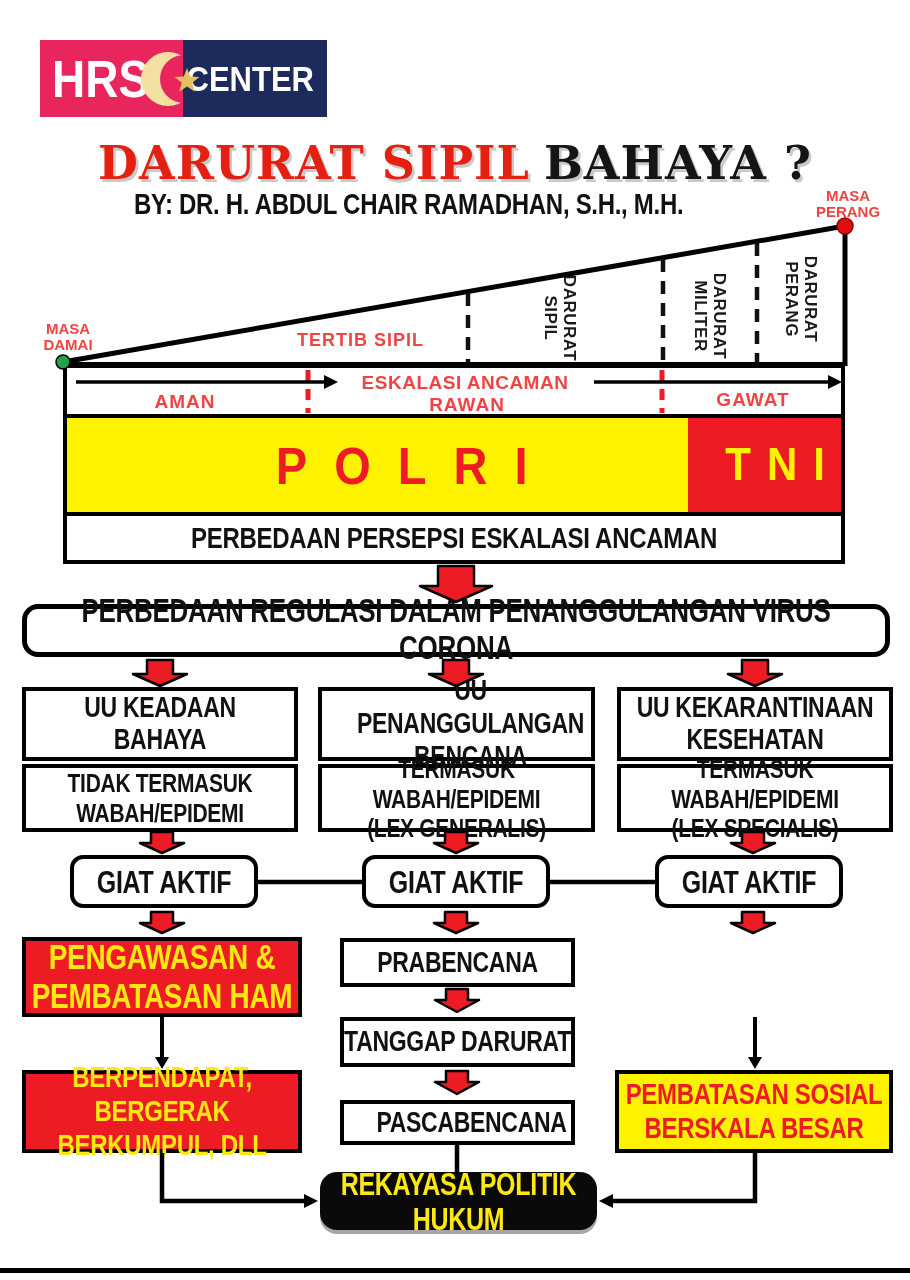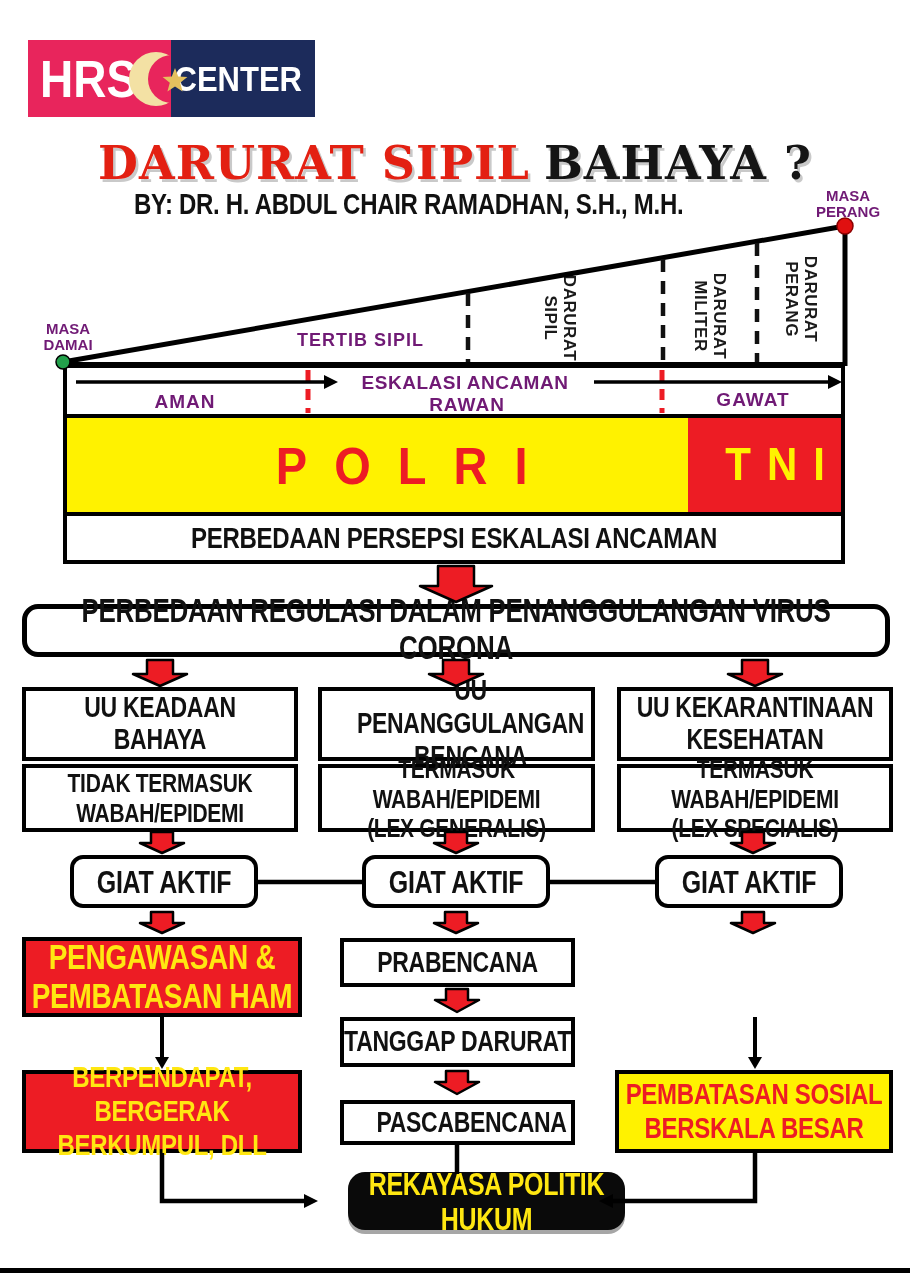--- a/index.html
+++ b/index.html
@@ -4,23 +4,23 @@
 <style>
   html,body{margin:0;padding:0;background:#ffffff;}
   .canvas{position:relative;width:910px;height:1280px;background:#ffffff;overflow:hidden;
           font-family:"Liberation Sans",sans-serif;}
   svg.overlay{position:absolute;left:0;top:0;width:910px;height:1280px;pointer-events:none;z-index:6;}
   
   .bx{position:absolute;box-sizing:border-box;border:4px solid #000;background:#fff;
       display:flex;align-items:center;justify-content:center;text-align:center;z-index:3;}
   .cnd{display:inline-block;transform:scaleY(1.26);letter-spacing:-0.3px;white-space:pre-line;
        line-height:1.12;font-weight:bold;color:#111;}
-  .lbl{position:absolute;font-weight:bold;color:#701a75;text-align:center;white-space:pre-line;z-index:4;}
-  
-  .logo{position:absolute;left:28px;top:40px;width:287px;height:77px;display:flex;z-index:3;}
+  .lbl{position:absolute;font-weight:bold;color:#ef4444;text-align:center;white-space:pre-line;z-index:4;}
+  
+  .logo{position:absolute;left:40px;top:40px;width:287px;height:77px;display:flex;z-index:3;}
   .logo-left{width:143px;height:100%;background:#E8255C;display:flex;align-items:center;}
   .logo-right{flex:1;background:#1C2B5B;display:flex;align-items:center;justify-content:flex-end;}
   .logo-hrs{font-size:46px;font-weight:bold;color:#fff;padding-left:12px;display:inline-block;transform:scaleY(1.12);letter-spacing:0px;}
   .logo-center{font-size:31px;font-weight:bold;color:#fff;padding-right:13px;display:inline-block;transform:scaleY(1.15);letter-spacing:0px;}
   .crescent{position:absolute;left:98px;top:3px;width:78px;height:71px;}
   
   .title{position:absolute;left:0;right:0;top:136px;text-align:center;
          font-family:"DejaVu Serif",serif;font-weight:bold;font-size:46px;letter-spacing:1px;
          text-shadow:2.5px 2.5px 0 #c9c9c9;z-index:4;}
   .t-red{color:#E32012;margin-right:14px;}
@@ -38,21 +38,21 @@
   .polri{color:#ED1C24;font-weight:bold;font-size:47px;letter-spacing:27px;text-indent:27px;transform:scaleY(1.1);}
   .tni{color:#FFF200;font-weight:bold;font-size:42px;letter-spacing:16px;text-indent:16px;transform:scaleY(1.1);}
   .caption{left:63px;top:512px;width:782px;height:52px;font-size:24px;}
   .rootbox{left:22px;top:604px;width:868px;height:53px;border-width:5px;border-radius:16px;font-size:26px;}
   .rowA{top:687px;height:74px;font-size:23px;}
   .rowB{top:764px;height:68px;font-size:21px;}
   .giat{top:855px;height:53px;border-radius:13px;font-size:25px;}
   .red-bg{background:#ED1C24;}  .red-bg .cnd{color:#FFE711;}
   .yel-bg{background:#FFF200;}  .yel-bg .cnd{color:#ED1C24;}
   .blackbox{left:320px;top:1172px;width:277px;height:58px;background:#0a0a0a;border:none;
-            border-radius:17px;font-size:25px;box-shadow:0 4px 0 rgba(0,0,0,0.35);margin-left:28px;}
+            border-radius:17px;font-size:25px;box-shadow:0 4px 0 rgba(0,0,0,0.35);}
   .blackbox .cnd{color:#FFE711;}
   .footer{position:absolute;left:0;top:1268px;width:910px;height:5px;background:#000;z-index:3;}
 </style>
 </head>
 <body>
 
 <div class="canvas">
 
   <div class="logo">
     <div class="logo-left">

